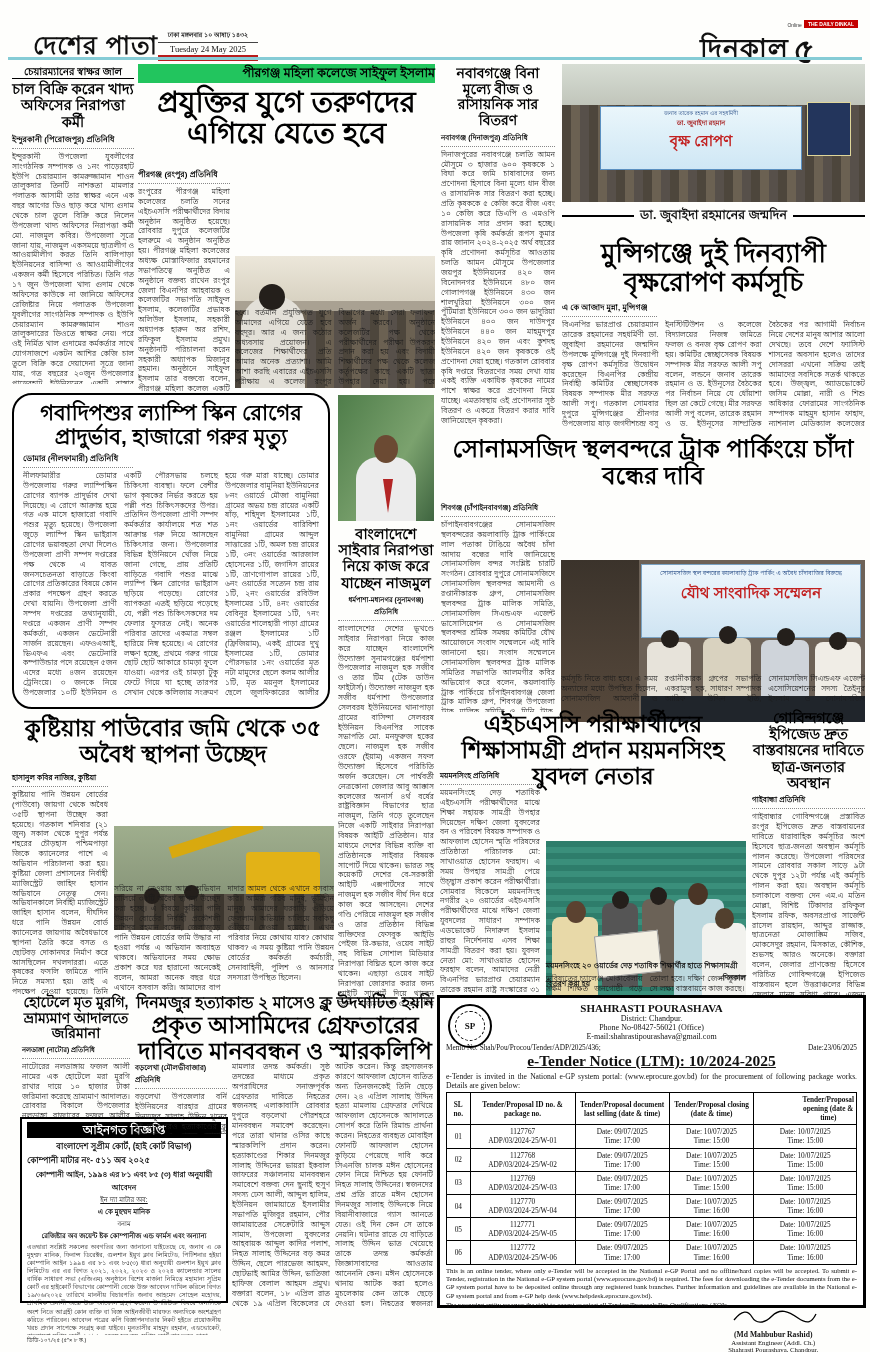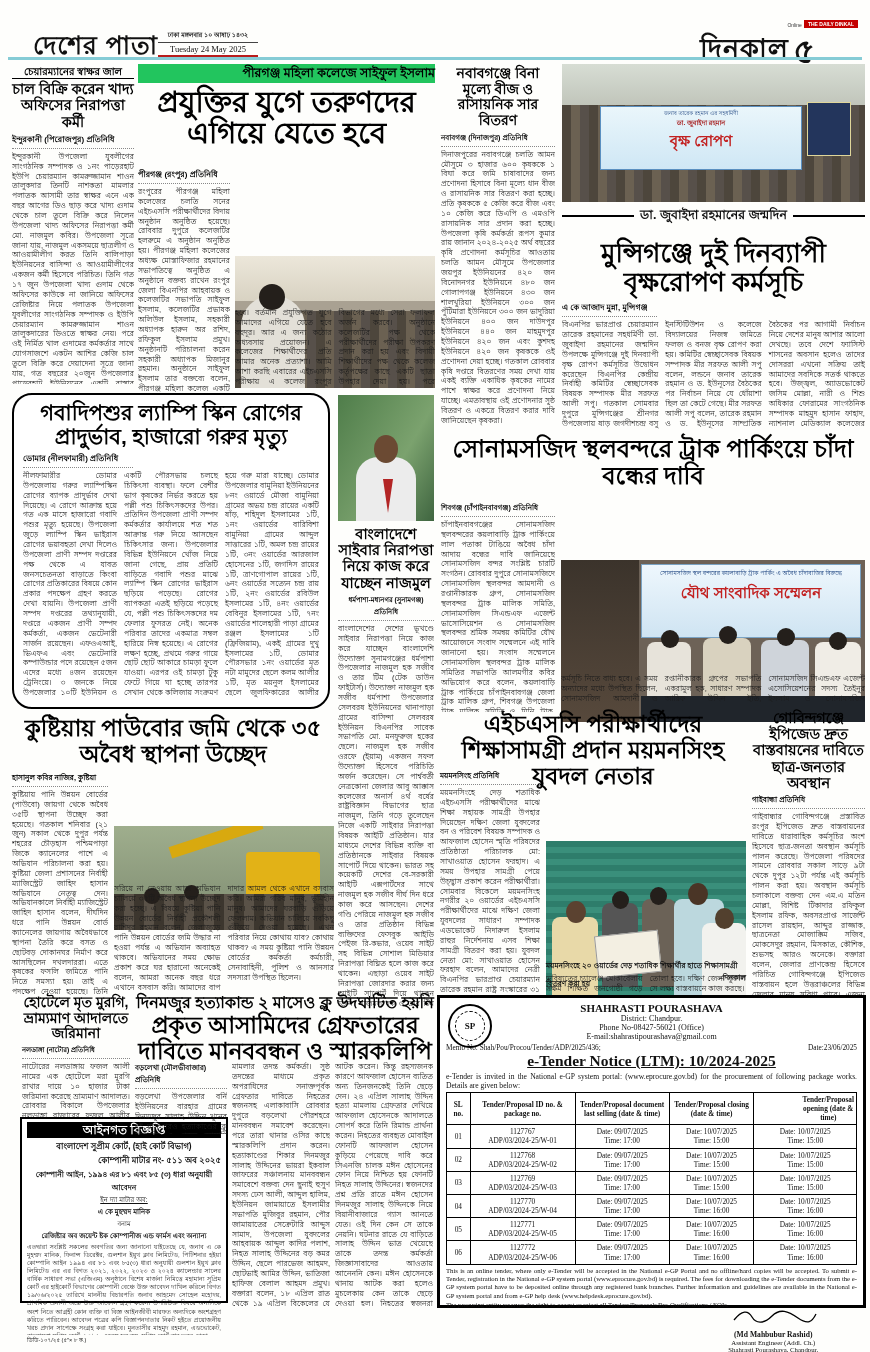--- a/index.html
+++ b/index.html
@@ -30,21 +30,21 @@
 </style>
 </head>
 <body>
 
 <div class="page">
 
   <div class="abs" style="left:33px;top:26px;font-size:25px;font-weight:bold;letter-spacing:1px;">দেশের পাতা</div>
 
   <div class="abs" style="left:158px;top:30px;width:100px;text-align:center;">
     <div style="font-size:6.3px;font-weight:bold;border-bottom:1px solid #444;padding-bottom:1px;">ঢাকা মঙ্গলবার ১০ আষাঢ় ১৪৩২</div>
-    <div class="serif" style="font-size:8.5px;padding:1px 0;border-bottom:2px solid #b91c1c;">Tuesday 24 May 2025</div>
+    <div class="serif" style="font-size:8.5px;padding:1px 0;border-bottom:6px solid #b91c1c;">Tuesday 24 May 2025</div>
   </div>
 
   <div class="abs" style="left:700px;top:20px;width:158px;">
     <div style="display:flex;align-items:flex-start;justify-content:flex-end;gap:2px;">
       <span style="font-size:5px;color:#333;margin-top:2px;">Online</span>
       <span style="background:#c40000;color:#fff;font-size:5px;font-weight:bold;padding:1px 4px;">THE DAILY DINKAL</span>
     </div>
     <div style="display:flex;align-items:center;gap:4px;">
       <span style="font-size:27px;font-weight:bold;letter-spacing:1px;">দিনকাল</span>
       <span style="font-size:34px;font-weight:bold;line-height:1;">৫</span>
@@ -227,21 +227,21 @@
   <div class="abs" style="left:22px;top:995px;width:108px;">
     <div class="hl" style="font-size:14px;">হোটেলে মৃত মুরগি, ভ্রাম্যমাণ আদালতে জরিমানা</div>
     <div class="byline" style="font-size:6.8px;margin-top:2px;">নলডাঙ্গা (নাটোর) প্রতিনিধি</div>
     <div class="bt" style="height:58px;">নাটোরের নলডাঙ্গায় ফজল আলী নামের এক হোটেলে মরা মুরগি রাখার দায়ে ১০ হাজার টাকা জরিমানা করেছে ভ্রাম্যমাণ আদালত। রোববার বিকালে উপজেলার নলডাঙ্গা বাজারের ফজল আলীর হোটেলে ১০ কেজি মরা মুরগি রাখার দায়ে এ জরিমানা করা হয়।</div>
   </div>
 
   <div class="abs box-border" style="left:20px;top:1117px;width:208px;height:186px;background:#fff;
        padding:3px 5px;box-sizing:border-box;">
     <div style="background:#000;color:#fff;text-align:center;font-weight:bold;font-size:12px;line-height:16px;">আইনগত বিজ্ঞপ্তি</div>
     <div style="text-align:center;font-weight:bold;font-size:8.4px;margin-top:2px;">বাংলাদেশ সুপ্রীম কোর্ট, (হাই কোর্ট বিভাগ)</div>
-    <div style="text-align:right;font-weight:bold;font-size:8.4px;">কোম্পানী মাটার নং- ৫১১ অব ২০২৫</div>
+    <div style="text-align:left;font-weight:bold;font-size:8.4px;">কোম্পানী মাটার নং- ৫১১ অব ২০২৫</div>
     <div style="text-align:center;font-weight:bold;font-size:7.6px;">কোম্পানী আইন, ১৯৯৪ এর ৮১ এবং ৮৫ (৩) ধারা অনুযায়ী আবেদন</div>
     <div style="text-align:center;font-size:6.8px;text-decoration:underline;">ইন দ্যা মাটার অব:</div>
     <div style="text-align:center;font-size:7px;font-weight:bold;">এ কে মুহম্মদ মানিক</div>
     <div style="text-align:center;font-size:6.6px;">বনাম</div>
     <div style="text-align:center;font-size:6.8px;font-weight:bold;">রেজিষ্টার অব জয়েন্ট ষ্টক কোম্পানীজ এন্ড ফার্মস এবং অন্যান্য</div>
     <div class="bt" style="font-size:6.2px;height:92px;margin-top:1px;">এতদ্বারা সংশ্লিষ্ট সকলের অবগতির জন্য জানানো যাইতেছে যে, জনাব এ কে মুহম্মদ মানিক, ফিনান্স ডিরেক্টর, গুলশান ইয়ুথ ক্লাব লিমিটেড, পিটিশনার হইয়া কোম্পানি আইন ১৯৯৪ এর ৮১ এবং ৮৫(৩) ধারা অনুযায়ী গুলশান ইয়ুথ ক্লাব লিমিটেড এর এর বিগত ২০২১, ২০২২, ২০২৩ ও ২০২৪ ক্যালেন্ডার সালের বার্ষিক সাধারণ সভা (এজিএম) অনুষ্ঠানে বিশেষ মার্জনা নিমিত্তে মহামান্য সুপ্রিম কোর্ট এর হাইকোর্ট বিভাগের কোম্পানী বেঞ্চে উক্ত আবেদন দাখিল করিলে বিগত ১৯/০৬/২০২৫ তারিখে মাননীয় বিচারপতি জনাব আহমেদ সোহেল মহোদয়, প্রাথমিক শুনানী অন্তে উক্ত আবেদন গ্রহণ করেন। উপরিউক্ত বিষয়ে অন্যদিকে অংশ নিতে আগ্রহী কোন ব্যক্তি বা বিজ্ঞ আইনজীবী মারফত অন্যদিকে অংশগ্রহণ করিতে পারিবেন। আবেদন পত্রের কপি বিজ্ঞাপনদাতার নিকট হইতে প্রয়োজনীয় খরচ প্রদান সাপেক্ষে সংগ্রহ করা যাইবে। মুনতাসীর মাহমুদ রহমান, এডভোকেট, বাংলাদেশ সুপ্রিম কোর্ট, ২০১৬, এনেক্স হল রুম, সুপ্রিম কোর্ট বার ভবন, ঢাকা</div>
     <div style="font-size:5.6px;margin-top:1px;">ডিডি-১০৭/২৫ (৫″× ৮ ক.)</div>
   </div>
 
   <div class="abs" style="left:135px;top:994px;width:300px;height:316px;">

